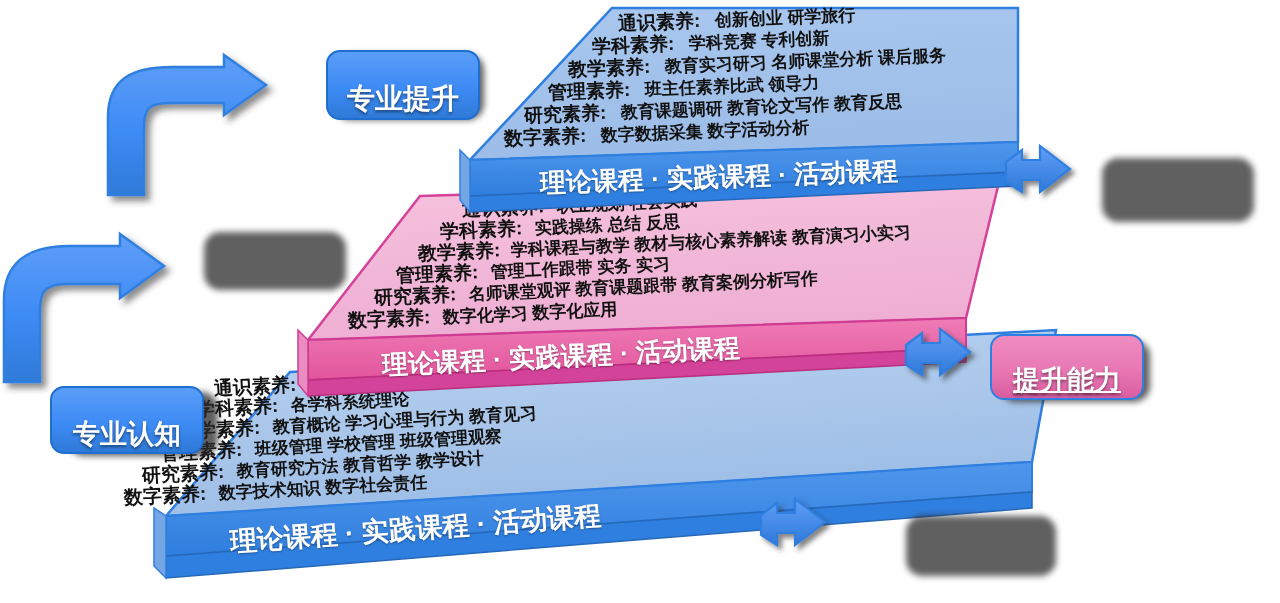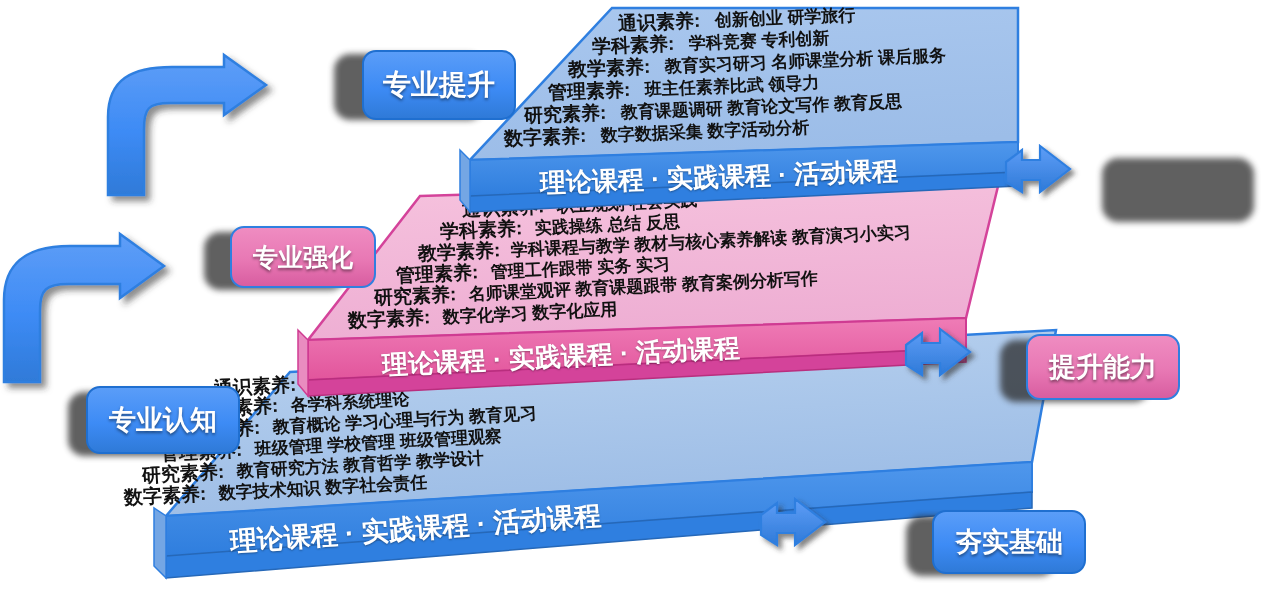--- a/index.html
+++ b/index.html
@@ -10,22 +10,22 @@
   .slab{position:absolute;}
   .slab svg{position:absolute;left:0;top:0;overflow:visible;}
   .row{position:absolute;white-space:nowrap;line-height:1;}
   .cat{font-weight:bold;color:#111;letter-spacing:0px;}
   .items{font-weight:bold;color:#111;}
 
   .footerbar{position:absolute;white-space:nowrap;color:#ffffff;font-weight:bold;
              text-shadow:0 1px 2px rgba(0,0,0,.35);}
 
   
-  .pill{position:absolute;border-radius:14px;display:flex;align-items:center;justify-content:center;
-        color:#fff;font-weight:bold;border:2px solid #1f6fd0;margin-left:36px;}
+  .pill{position:absolute;border-radius:14px;display:flex;align-items:flex-end;justify-content:center;
+        color:#fff;font-weight:bold;border:2px solid #1f6fd0;}
   .pill span.lbl{position:relative;z-index:3;text-shadow:0 2px 3px rgba(0,0,0,.45);}
   .pillshadow{position:absolute;border-radius:16px;background:#2b2b2b;filter:blur(3px);opacity:.75;}
 
   .arrow{position:absolute;}
   .arrow svg{overflow:visible;}
 </style>
 </head>
 <body>
 
 <div id="stage">
@@ -256,40 +256,31 @@
     </svg>
   </div>
 
   <div class="pillshadow" style="left:334px;top:54px;width:150px;height:66px;"></div>
   <div class="pill" style="left:326px;top:50px;width:150px;height:66px;
               background:linear-gradient(180deg,#5a9df8 0%,#3d8bf5 55%,#2f7ad8 100%);font-size:28px;">
     <span class="lbl">专业提升</span>
   </div>
 
   <div class="pillshadow" style="left:204px;top:232px;width:142px;height:58px;"></div>
-  <div class="pill" style="left:194px;top:226px;width:142px;height:58px;
-              background:linear-gradient(180deg,#ef8cc1 0%,#e878b4 55%,#d85da0 100%);
-              border-color:#2f7fe0;font-size:25px;">
-    <span class="lbl">专业强化</span>
-  </div>
 
   <div class="pillshadow" style="left:68px;top:392px;width:150px;height:64px;"></div>
   <div class="pill" style="left:50px;top:386px;width:150px;height:64px;
               background:linear-gradient(180deg,#5a9df8 0%,#3d8bf5 55%,#2f7ad8 100%);font-size:27px;">
     <span class="lbl">专业认知</span>
   </div>
 
   <div class="pillshadow" style="left:1102px;top:158px;width:152px;height:64px;"></div>
 
   <div class="pillshadow" style="left:1000px;top:340px;width:150px;height:62px;"></div>
   <div class="pill" style="left:990px;top:334px;width:150px;height:62px;
               background:linear-gradient(180deg,#ef8cc1 0%,#e878b4 55%,#d85da0 100%);
-              border-color:#2f7fe0;font-size:27px;">
+              border-color:#2f7fe0;font-size:27px;text-decoration:underline;">
     <span class="lbl">提升能力</span>
   </div>
 
   <div class="pillshadow" style="left:906px;top:516px;width:150px;height:60px;"></div>
-  <div class="pill" style="left:896px;top:510px;width:150px;height:60px;
-              background:linear-gradient(180deg,#5a9df8 0%,#3d8bf5 55%,#2f7ad8 100%);font-size:27px;">
-    <span class="lbl">夯实基础</span>
-  </div>
 
 </div>
 
 </body></html>

